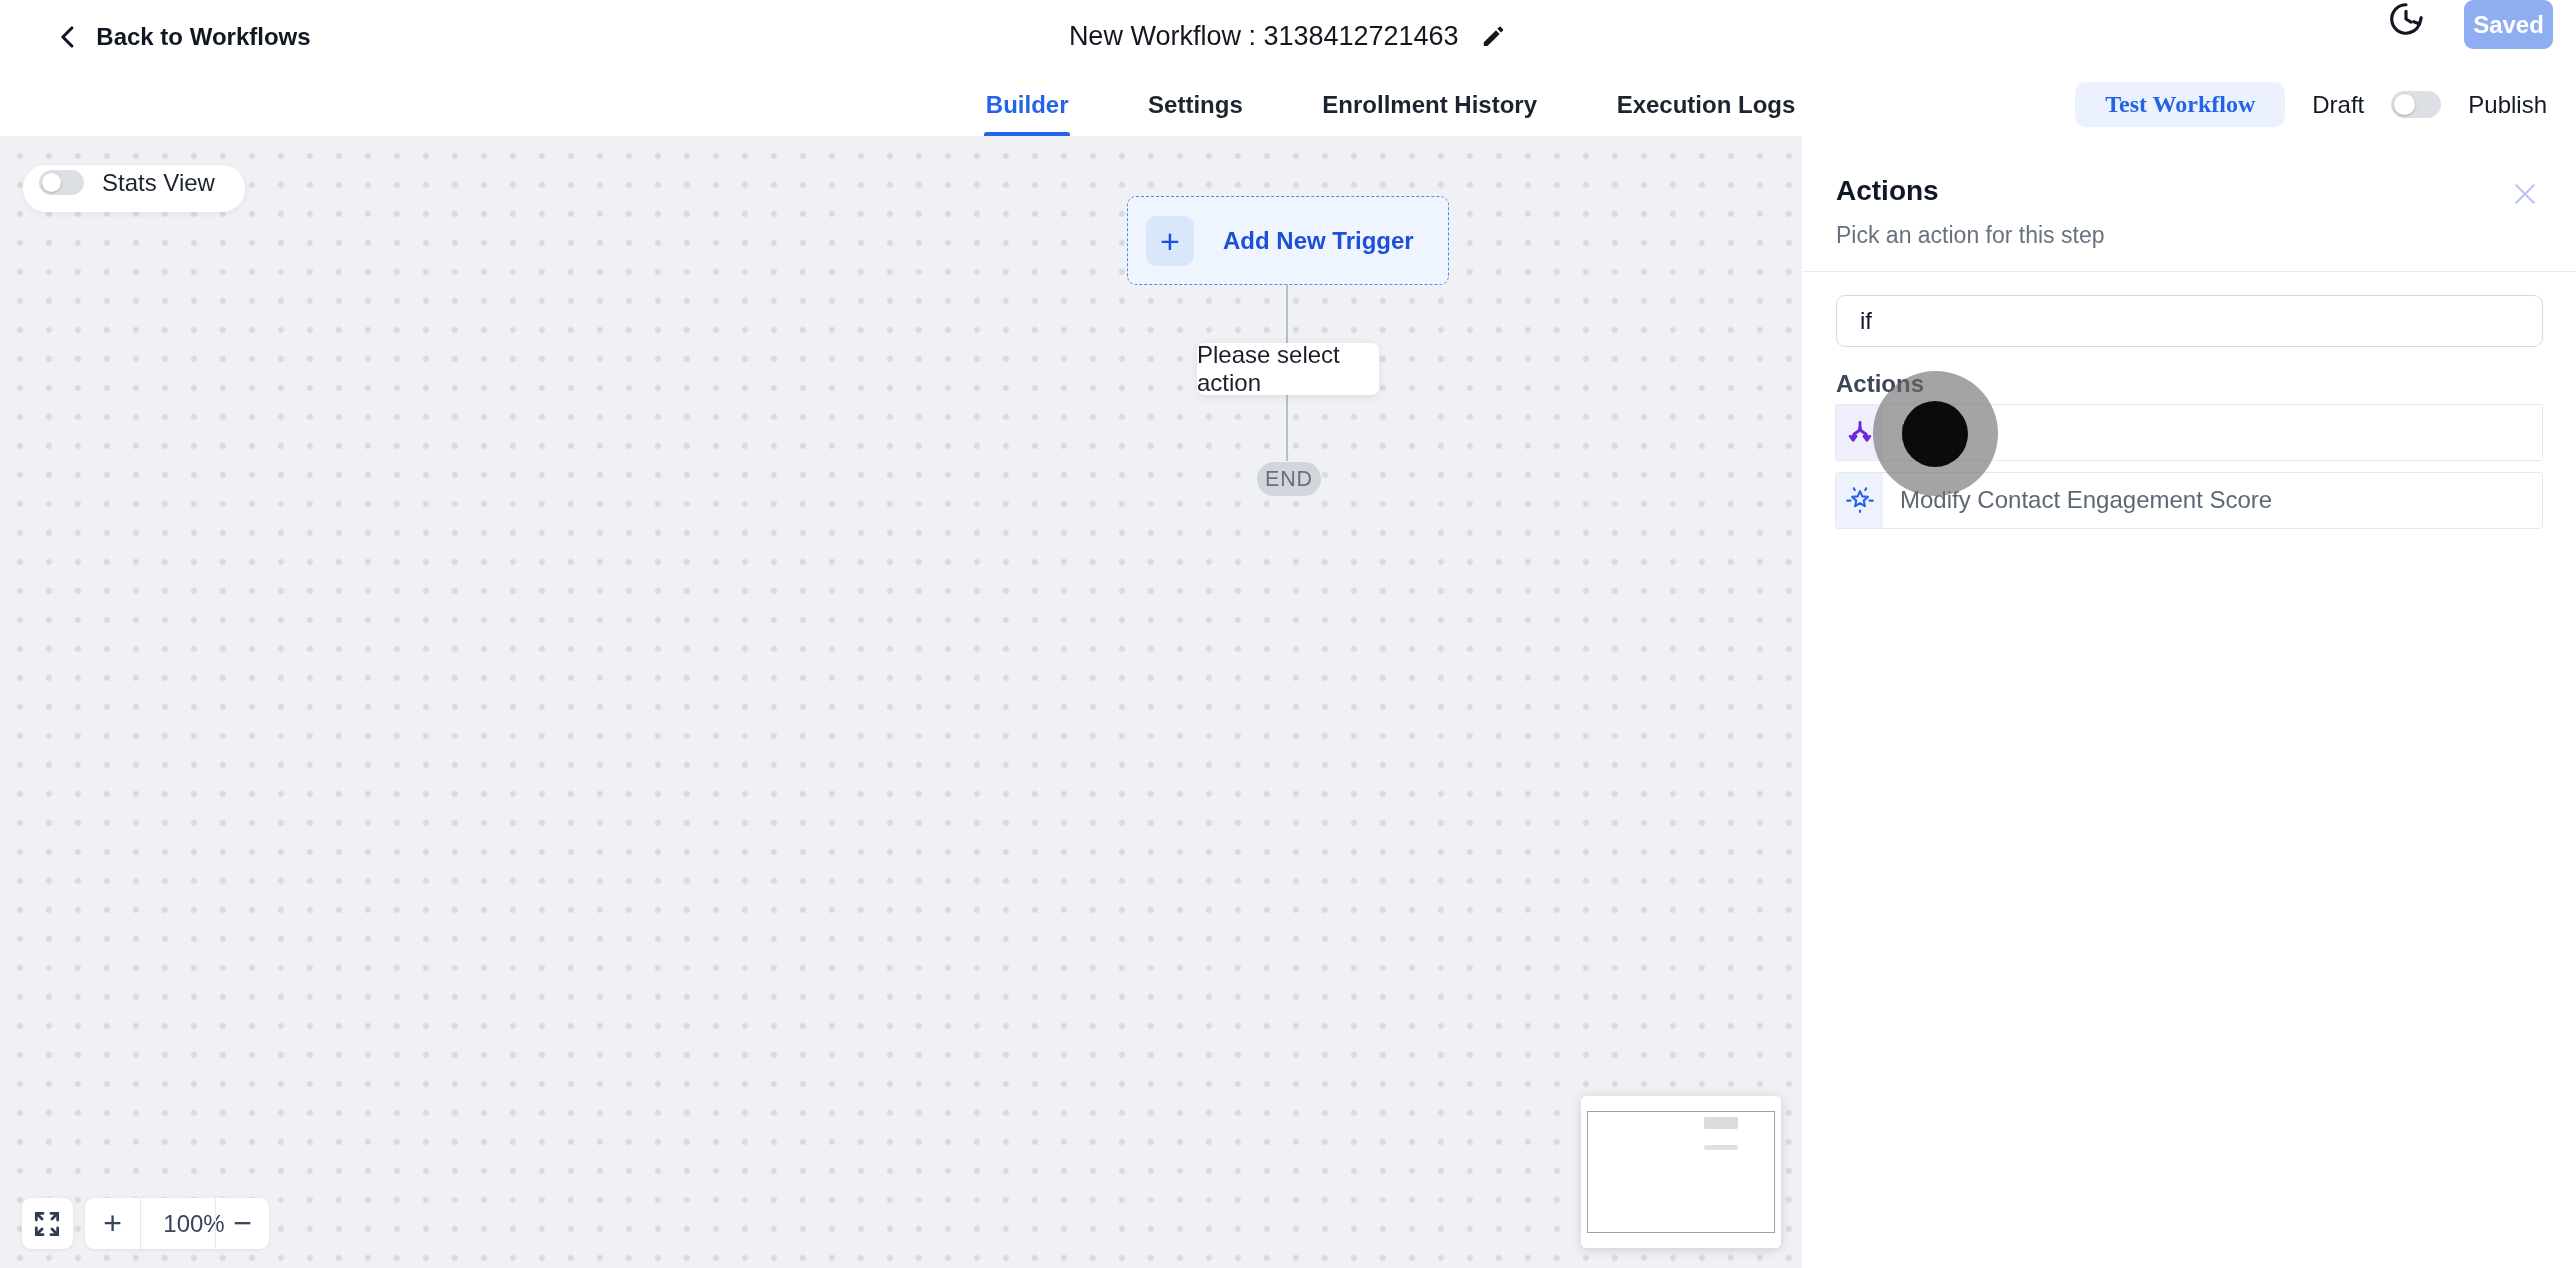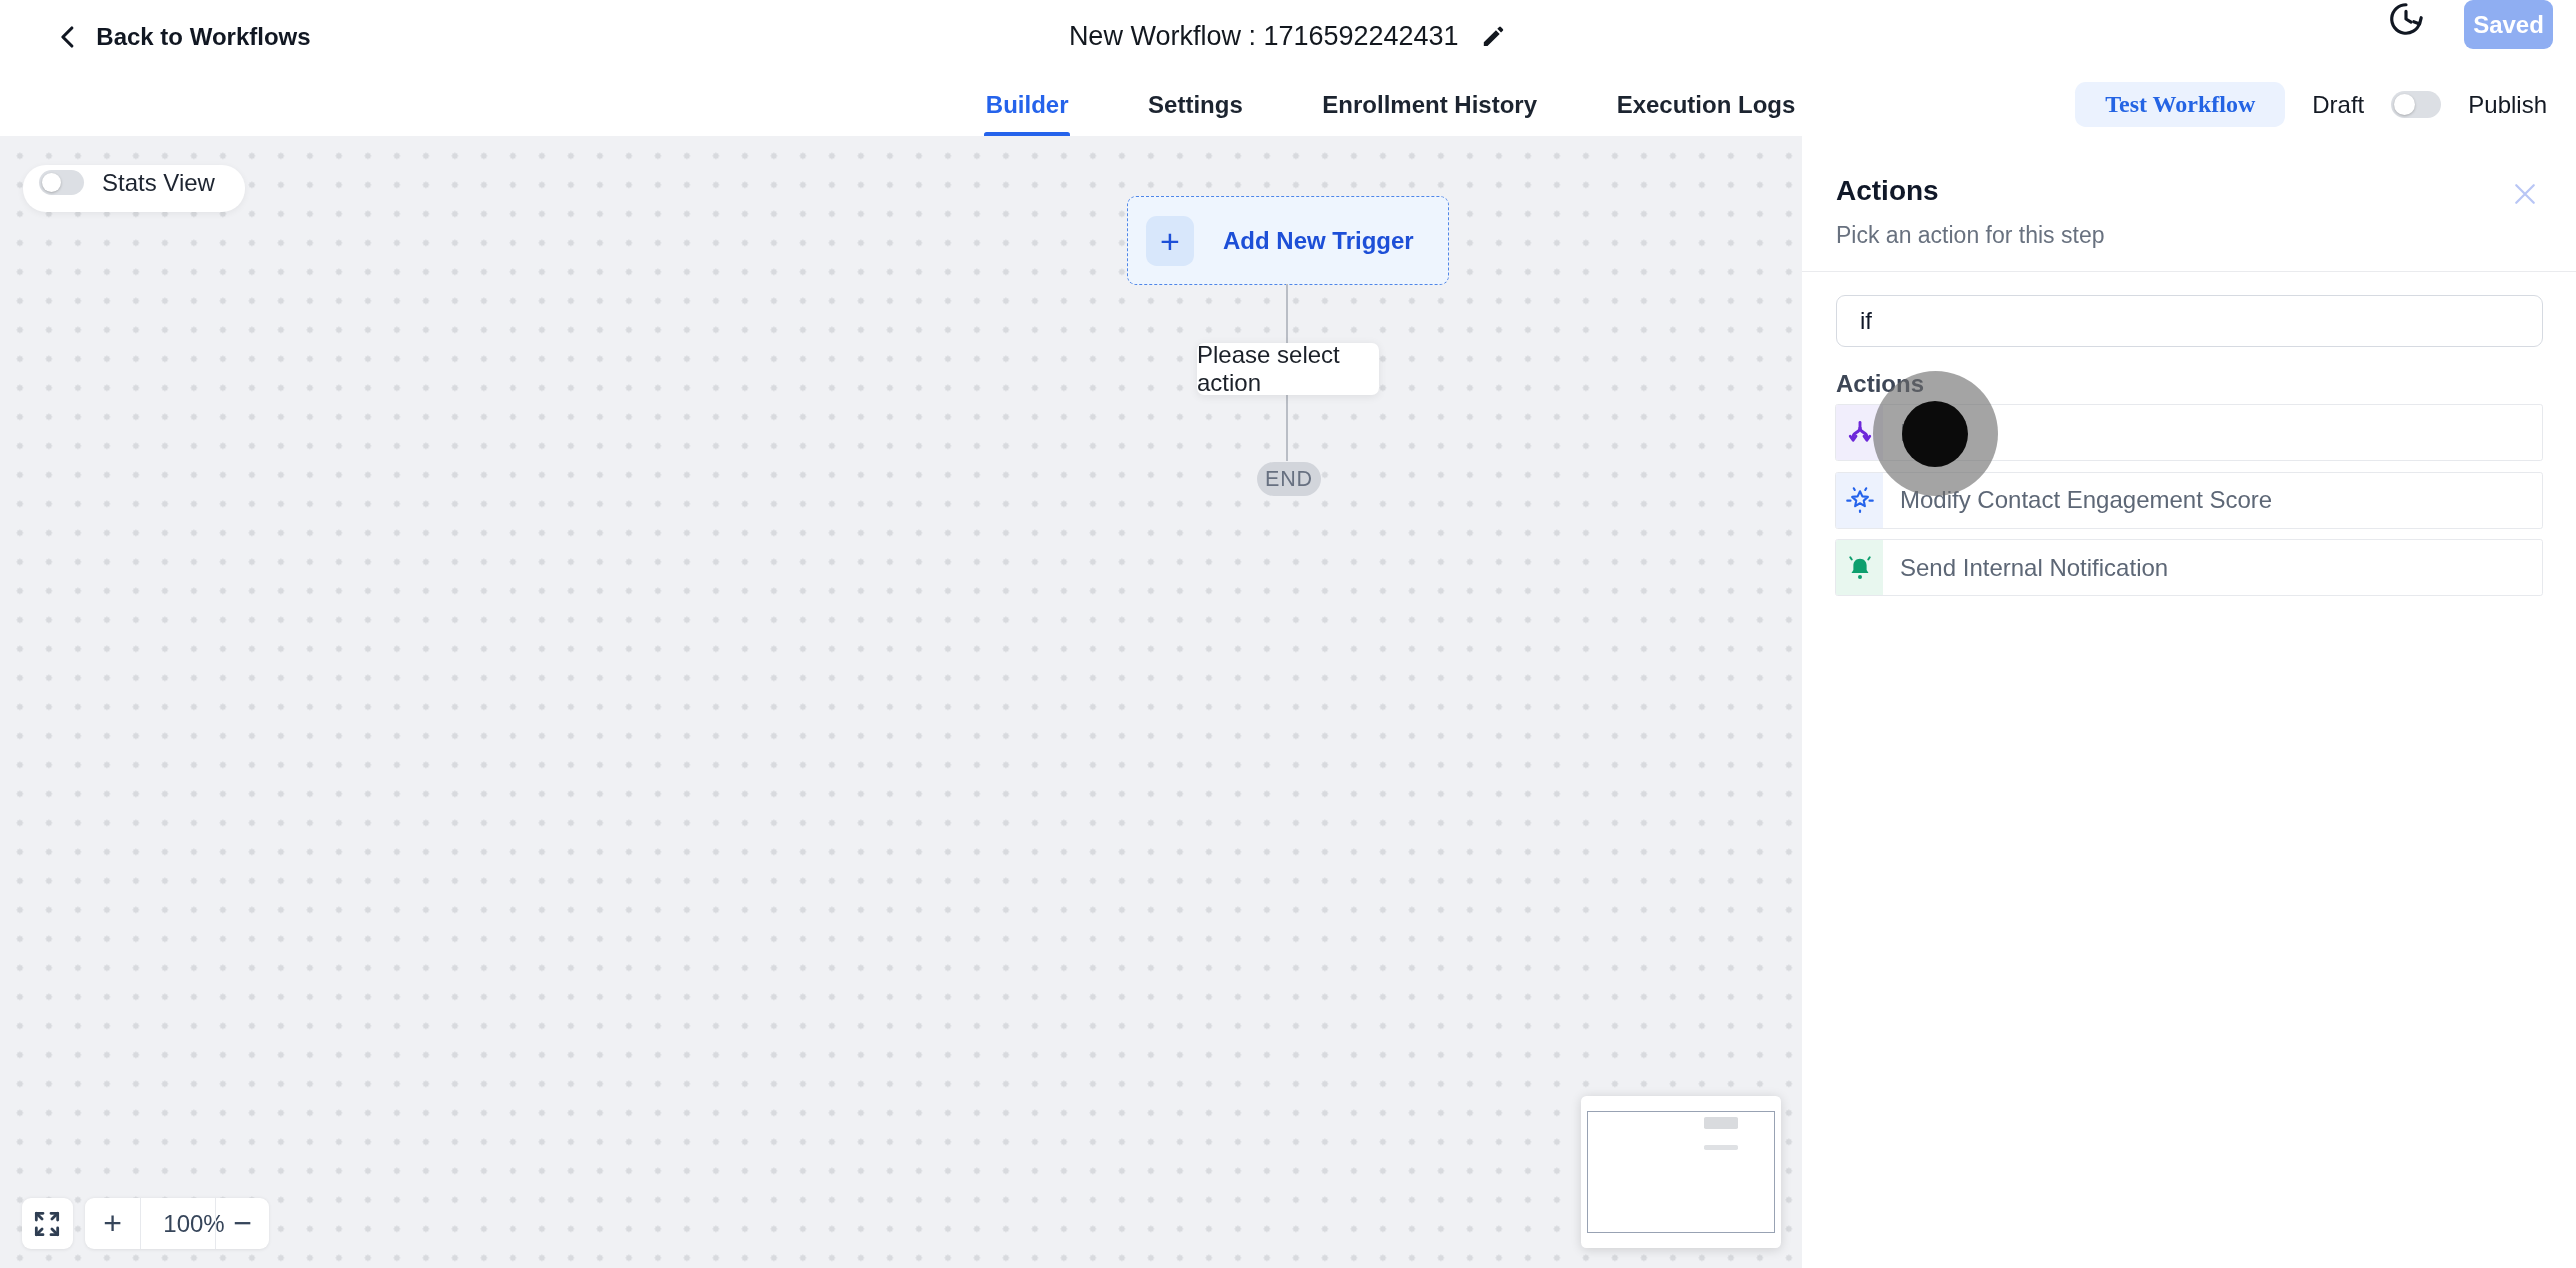--- a/index.html
+++ b/index.html
@@ -123,21 +123,21 @@
 <div class="app">
 
   <header class="topbar">
     <div class="back-btn">
       <svg width="27" height="30" viewBox="0 0 24 24">
         <polyline points="15 4 7 12 15 20" fill="none" stroke="#111722" stroke-width="2.8" stroke-linecap="round" stroke-linejoin="round"></polyline>
       </svg>
       <span>Back to Workflows</span>
     </div>
     <div class="title-wrap">
-      <h1>New Workflow : 1716592242431</h1>
+      <h1>New Workflow : 3138412721463</h1>
       <svg width="27" height="27" viewBox="0 0 24 24" style="cursor:pointer">
         <path d="M3.5 17.2V20.5h3.3L17.6 9.7l-3.3-3.3L3.5 17.2z M20.4 6.9a1.1 1.1 0 0 0 0-1.6l-1.7-1.7a1.1 1.1 0 0 0-1.6 0l-1.6 1.6 3.3 3.3 1.6-1.6z" fill="#13181f"></path>
       </svg>
     </div>
     <div class="top-right">
       <svg width="38" height="38" viewBox="0 0 24 24" style="cursor:pointer">
         <path d="M12 3 a9 9 0 1 0 8.6 11.6" fill="none" stroke="#111722" stroke-width="2" stroke-linecap="round"></path>
         <path d="M21.6 11.2 l-1 3.9 -3.7-1.4" fill="none" stroke="#111722" stroke-width="2" stroke-linecap="round" stroke-linejoin="round"></path>
         <path d="M12 7.2 V12 l3.2 2" fill="none" stroke="#111722" stroke-width="2" stroke-linecap="round" stroke-linejoin="round"></path>
       </svg>
@@ -239,35 +239,20 @@
                 <path d="M1.8 12.5 h2.6"></path>
                 <path d="M19.6 12.5 h2.6"></path>
                 <path d="M7 2.6 l.8 1.4"></path>
                 <path d="M17 2.6 l-.8 1.4"></path>
                 <path d="M12 20.4 v1.2"></path>
               </g>
             </svg>
           </div>
           <span class="action-label">Modify Contact Engagement Score</span>
         </div>
-        <div class="action-row">
-          <div class="action-ic ic-bell">
-            <svg width="30" height="30" viewBox="0 0 24 24">
-              <g fill="#0e9f6e">
-                <path d="M12 4.5 c-3.2 0 -5.3 2.3 -5.3 5.5 v3.6 l-1.5 2.4 h13.6 l-1.5 -2.4 v-3.6 c0 -3.2 -2.1 -5.5 -5.3 -5.5 z"></path>
-                <circle cx="12" cy="19.2" r="1.6"></circle>
-              </g>
-              <g fill="none" stroke="#0e9f6e" stroke-width="1.6" stroke-linecap="round">
-                <path d="M5.4 5.2 L4.2 3.4"></path>
-                <path d="M18.6 5.2 L19.8 3.4"></path>
-              </g>
-            </svg>
-          </div>
-          <span class="action-label">Send Internal Notification</span>
-        </div>
       </div>
 
     <div class="cursor-outer"></div>
     <div class="cursor-inner"></div>
   </aside>
 
 </div>
 
 
 </body></html>

